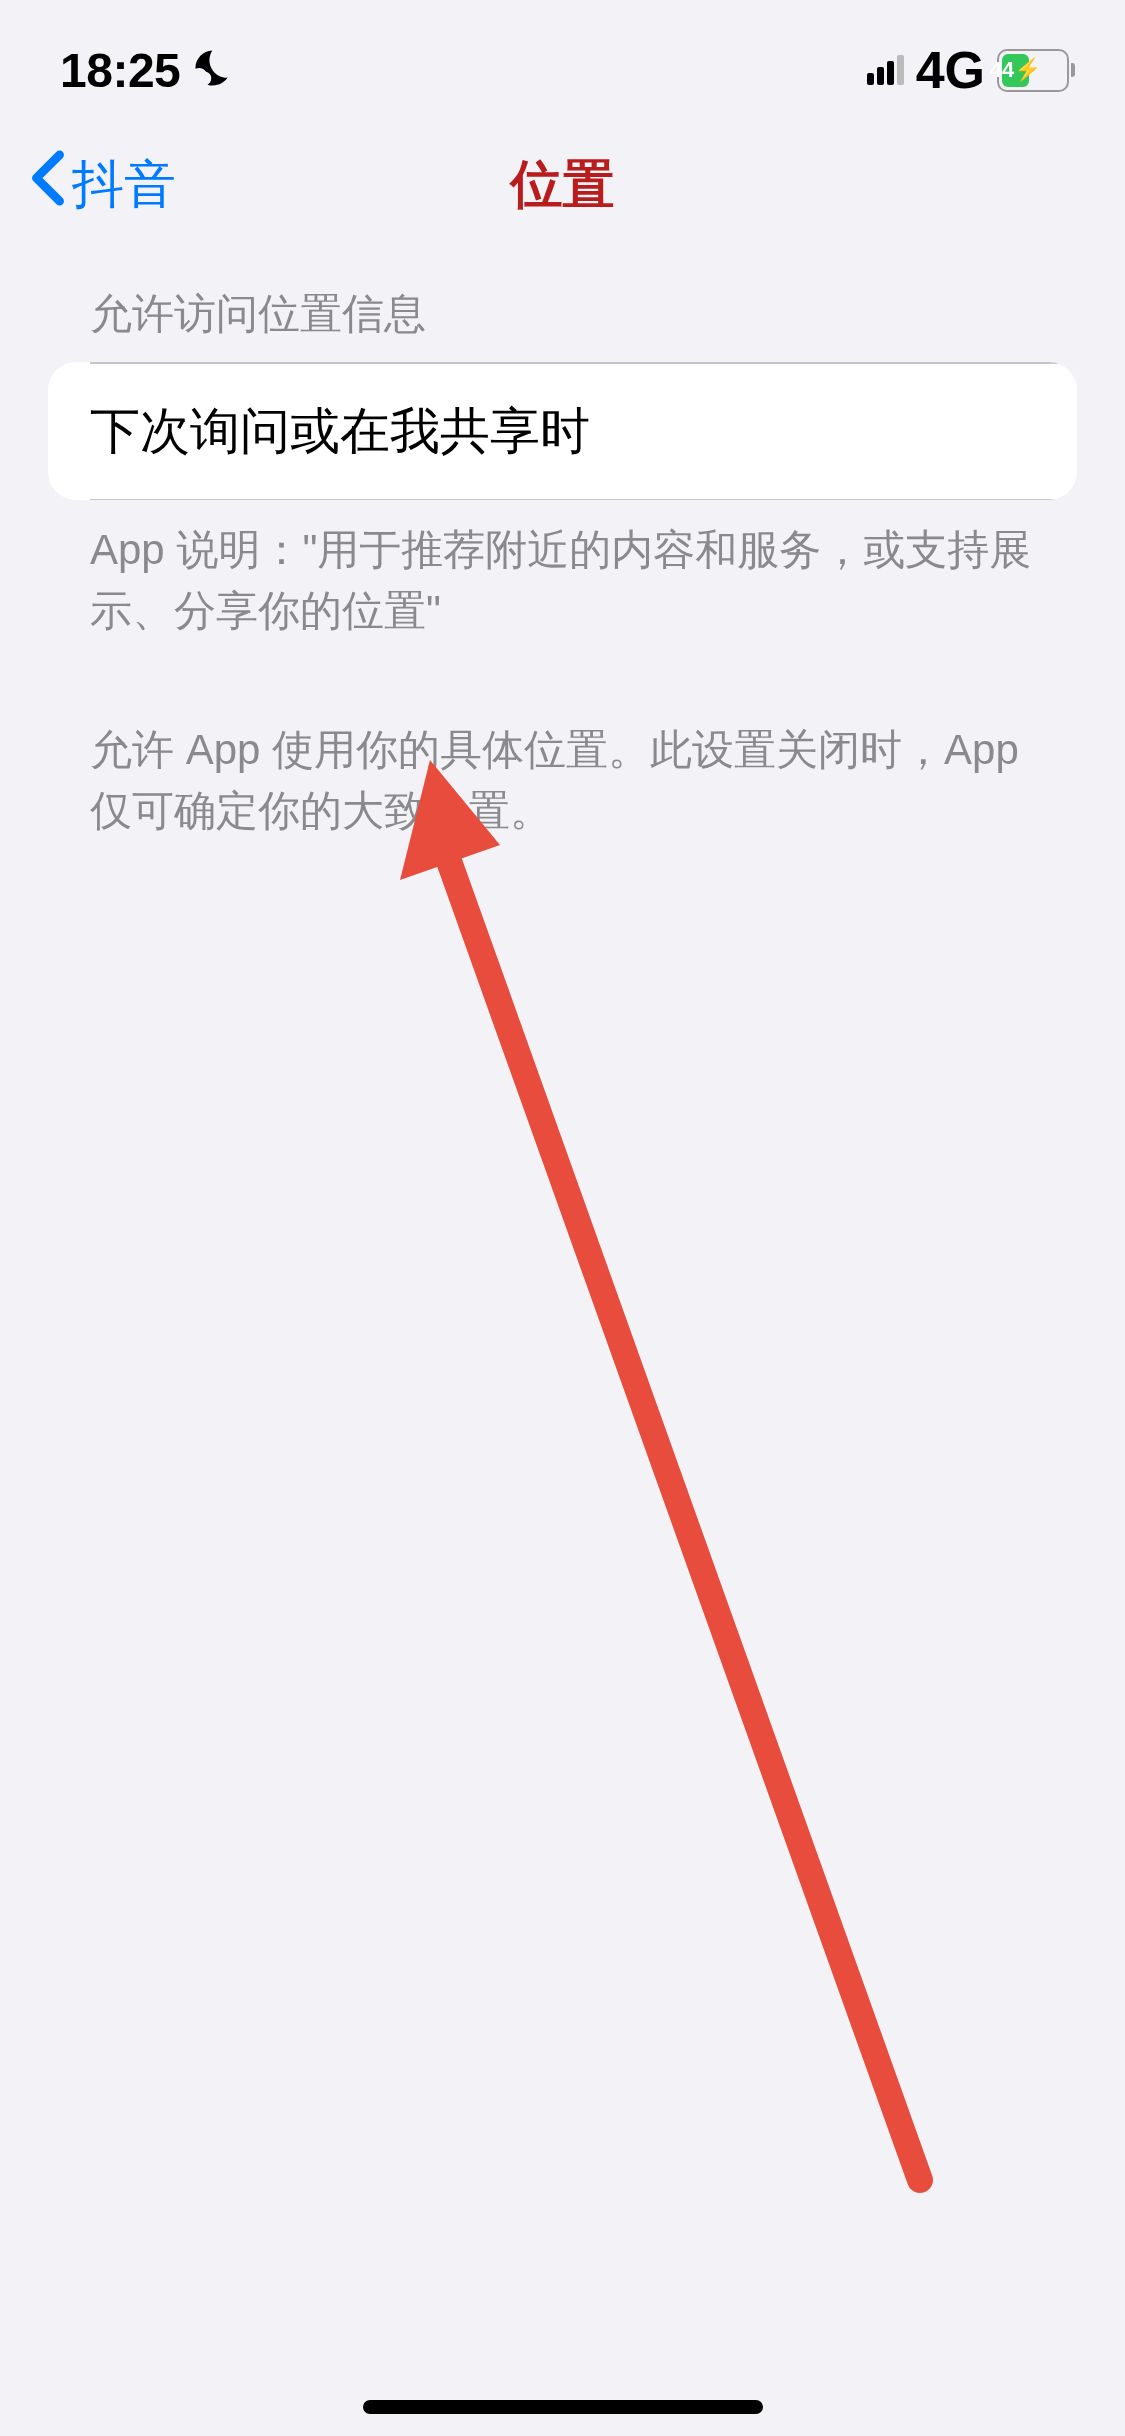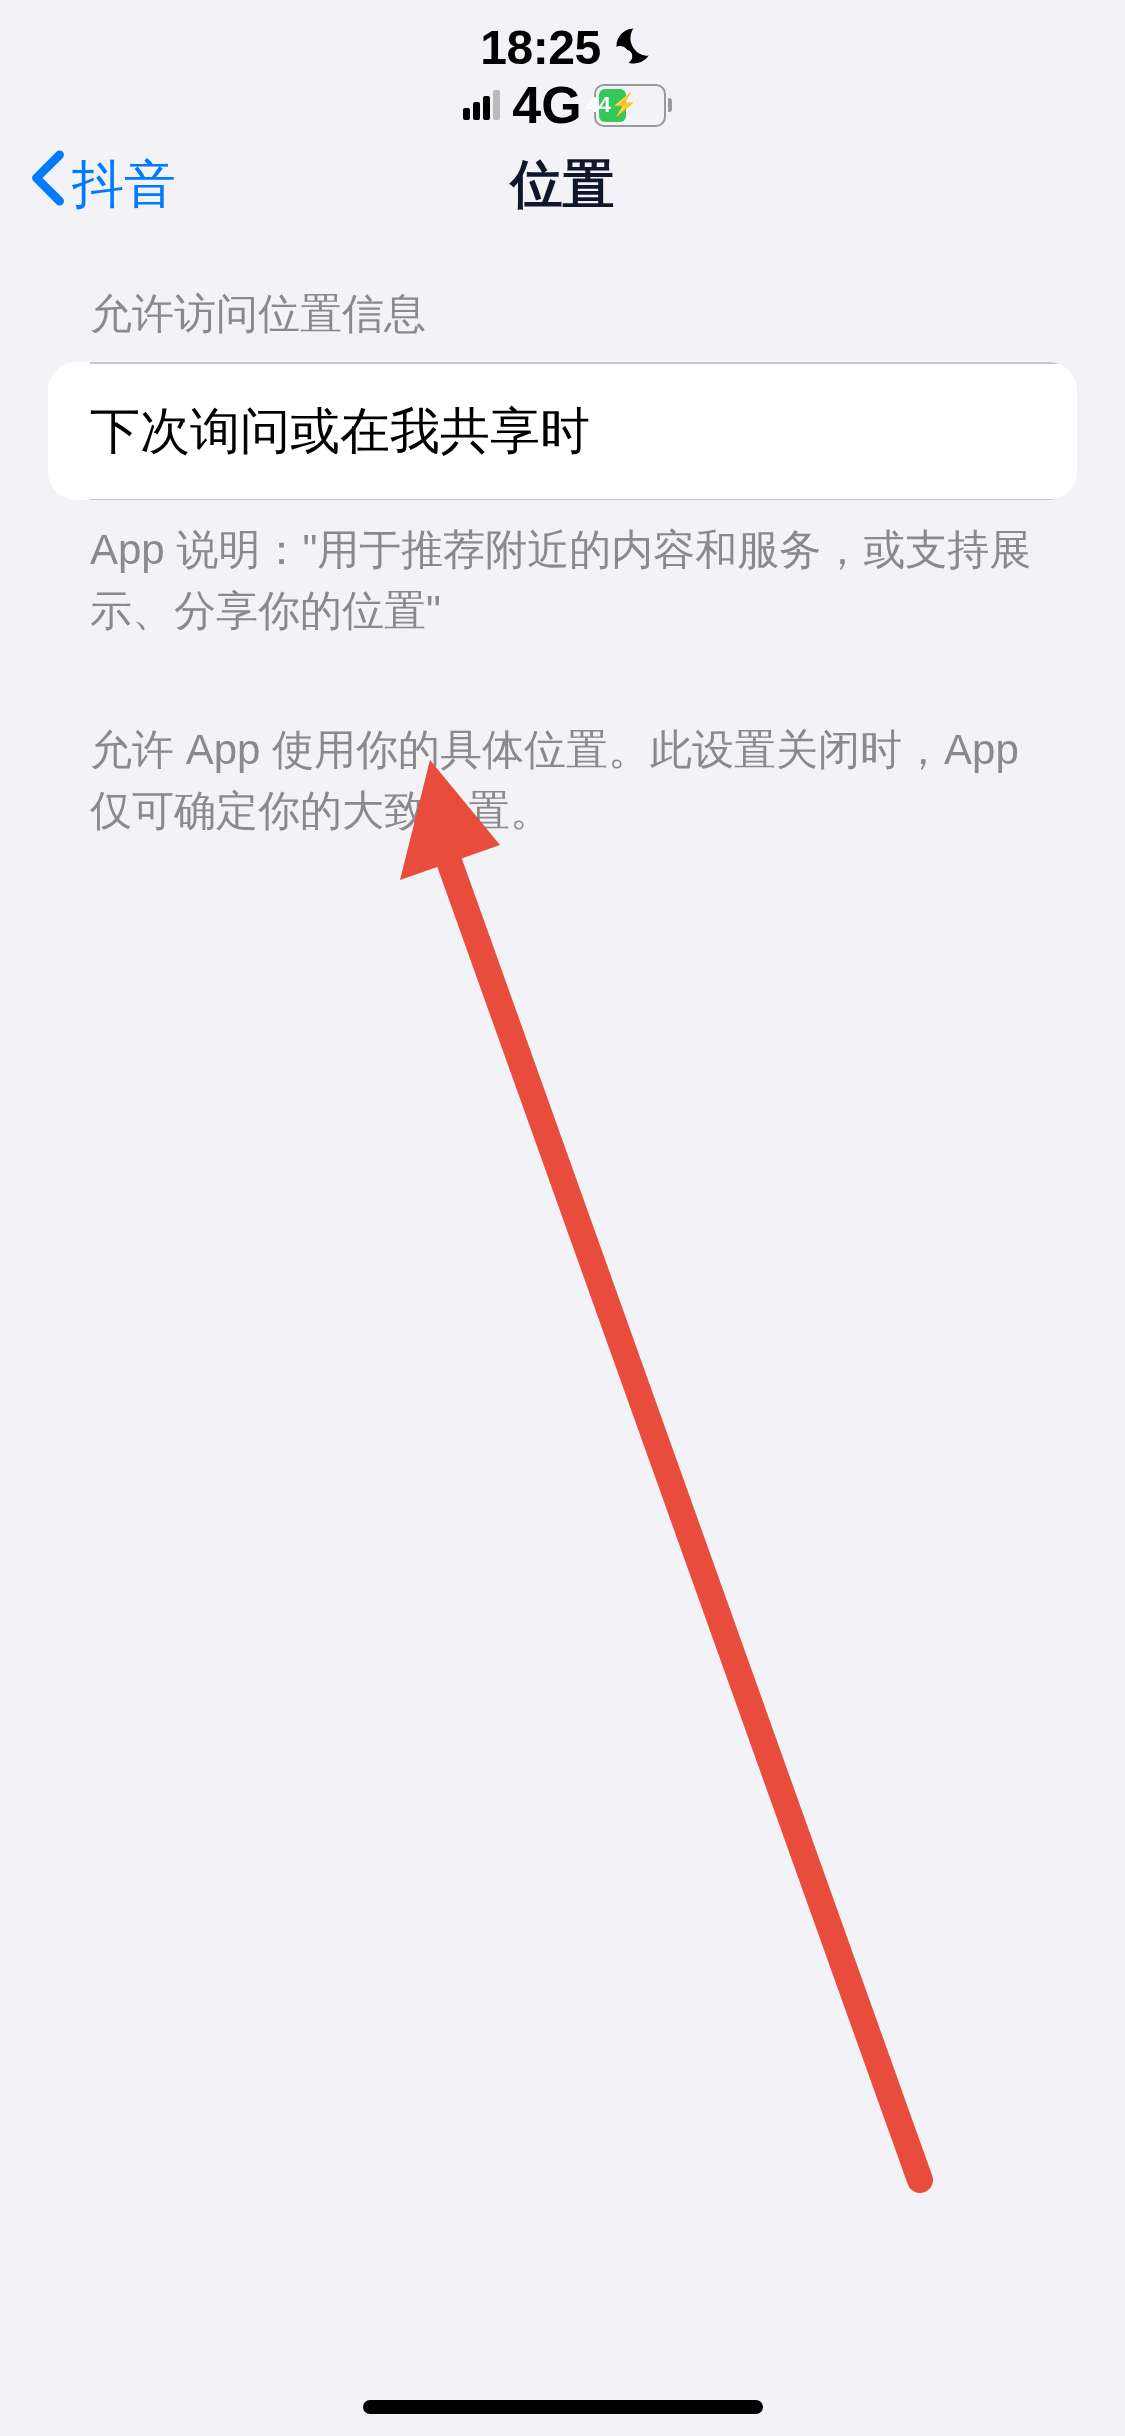--- a/index.html
+++ b/index.html
@@ -16,21 +16,20 @@
       position: relative;
       overflow: hidden;
     }
     .status-bar {
       height: 100px;
       display: flex;
       justify-content: space-between;
       align-items: center;
       padding: 0 50px 0 60px;
       margin-top: 20px;
-      flex-direction: column;
     }
     .status-left {
       display: flex;
       align-items: center;
       gap: 12px;
     }
     .status-time {
       font-size: 48px;
       font-weight: 600;
       color: #000;
@@ -124,21 +123,21 @@
     .back-chevron {
       font-size: 60px;
       font-weight: 500;
     }
     .nav-title {
       position: absolute;
       left: 50%;
       transform: translateX(-50%);
       font-size: 52px;
       font-weight: 600;
-      color: #0f172a;
+      color: #b91c1c;
     }
     .content {
       padding: 0 48px;
       margin-top: 36px;
     }
     .section-header {
       font-size: 42px;
       color: #8a8a8e;
       padding: 0 42px 20px;
       margin-top: 20px;

